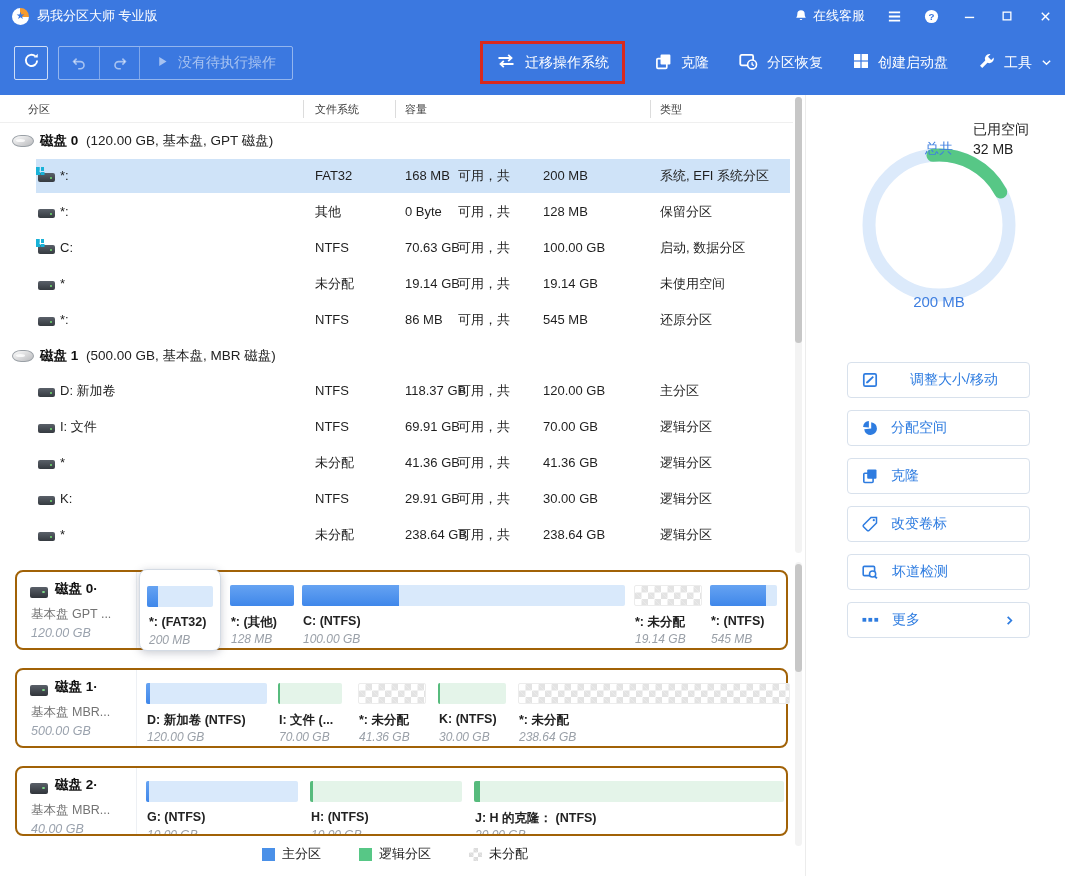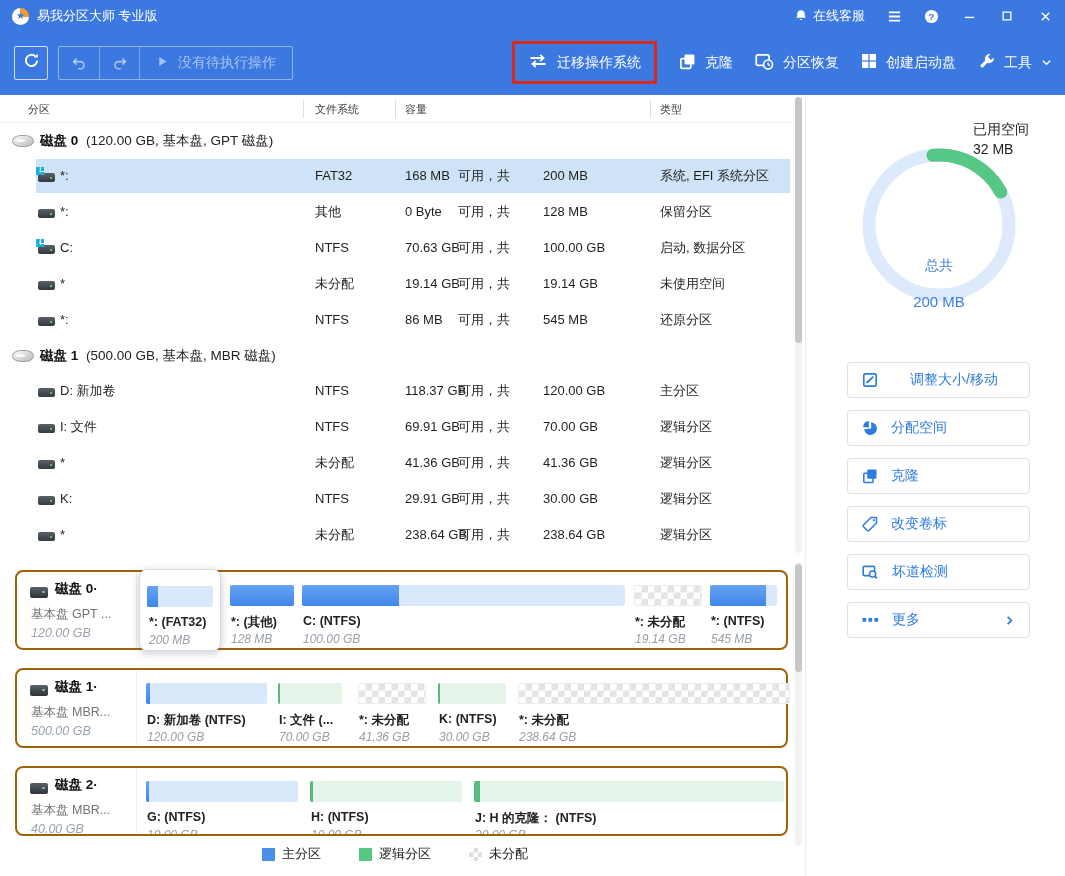--- a/index.html
+++ b/index.html
@@ -17,21 +17,21 @@
   .tb-item svg { display:block; }
   .win-btn { width:16px; height:16px; display:flex; align-items:center; justify-content:center; }
 
   
   .toolbar { position:absolute; top:30px; left:0; right:0; height:65px; background:#3b78e0; display:flex; align-items:center; padding:0 13px 0 14px; color:#fff; }
   .btn-refresh { width:34px; height:34px; border:1px solid rgba(255,255,255,.75); border-radius:2px; display:flex; align-items:center; justify-content:center; }
   .ops-group { margin-left:10px; height:34px; border:1px solid rgba(255,255,255,.45); border-radius:2px; display:flex; align-items:center; color:rgba(255,255,255,.55); }
   .ops-cell { width:40px; height:100%; display:flex; align-items:center; justify-content:center; }
   .ops-cell + .ops-cell { border-left:1px solid rgba(255,255,255,.35); }
   .ops-exec { height:100%; border-left:1px solid rgba(255,255,255,.35); display:flex; align-items:center; gap:9px; padding:0 16px; font-size:14px; }
-  .toolbar-right { margin-left:auto; display:flex; align-items:center; gap:22px; }
+  .toolbar-right { margin-left:auto; display:flex; align-items:center; gap:30px; }
   .tool-btn { display:flex; align-items:center; gap:9px; font-size:14px; color:#fff; white-space:nowrap; }
   .migrate-wrap { border:3px solid #d8291d; padding:9px 13px; display:flex; align-items:center; gap:9px; font-size:14px; }
 
   
   #content { position:absolute; top:95px; left:0; width:805px; bottom:0; background:#fff; }
   #sidebar { position:absolute; top:95px; left:805px; right:0; bottom:0; background:#fff; border-left:1px solid #ececec; }
 
   
   .tbl-header { position:absolute; top:0; left:0; right:12px; height:28px; border-bottom:1px solid #efefef; font-size:11px; color:#3a3a3a; }
   .th { position:absolute; top:0; line-height:28px; }
@@ -94,21 +94,21 @@
                      linear-gradient(45deg,#dcdcdc 25%,transparent 25%,transparent 75%,#dcdcdc 75%);
     background-size:9px 9px; background-position:0 0,4.5px 4.5px; }
 
   
   .sb-track { position:absolute; right:3px; width:7px; background:#f3f3f3; border-radius:4px; }
   .sb-thumb { position:absolute; right:3px; width:7px; background:#c7c7c7; border-radius:4px; }
 
   
   .usage-caption { position:absolute; left:167px; top:24px; font-size:14px; color:#1f1f1f; line-height:20px; }
   .donut-wrap { position:absolute; left:48px; top:45px; width:170px; height:170px; }
-  .donut-center { position:absolute; left:48px; top:45px; width:170px; height:170px; display:flex; flex-direction:column; align-items:center; justify-content:flex-end; gap:18px; color:#3f7fe0; }
+  .donut-center { position:absolute; left:48px; top:45px; width:170px; height:170px; display:flex; flex-direction:column; align-items:center; justify-content:space-between; gap:18px; color:#3f7fe0; }
   .donut-center .t1 { font-size:14px; }
   .donut-center .t2 { font-size:15px; }
   .side-btn { position:absolute; left:41px; width:183px; height:36px; border:1px solid #d8e1ec; border-radius:4px; display:flex; align-items:center; padding:0 14px; gap:13px; color:#2e7ce0; font-size:14px; background:#fff; }
   .side-btn .icn { display:flex; align-items:center; }
   .side-btn .chev { margin-left:auto; display:flex; align-items:center; }
 </style>
 </head>
 <body>
 
 <div id="window">

